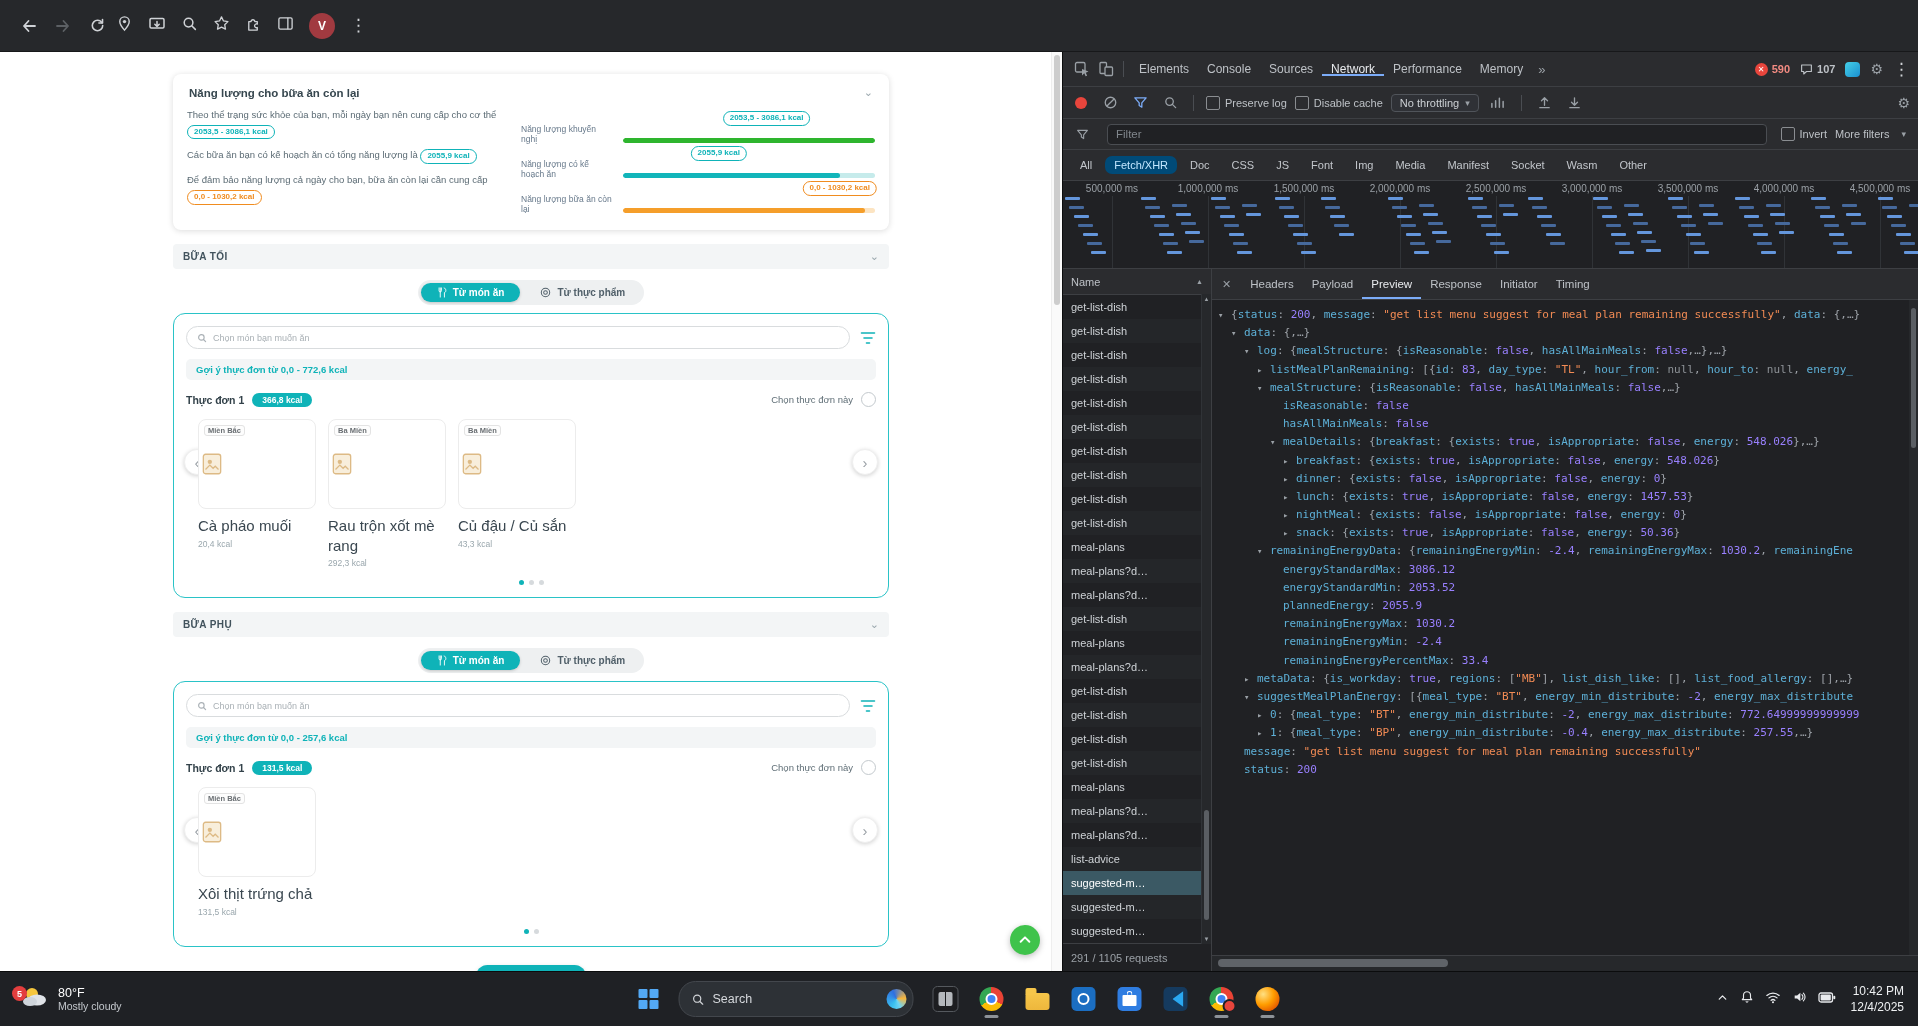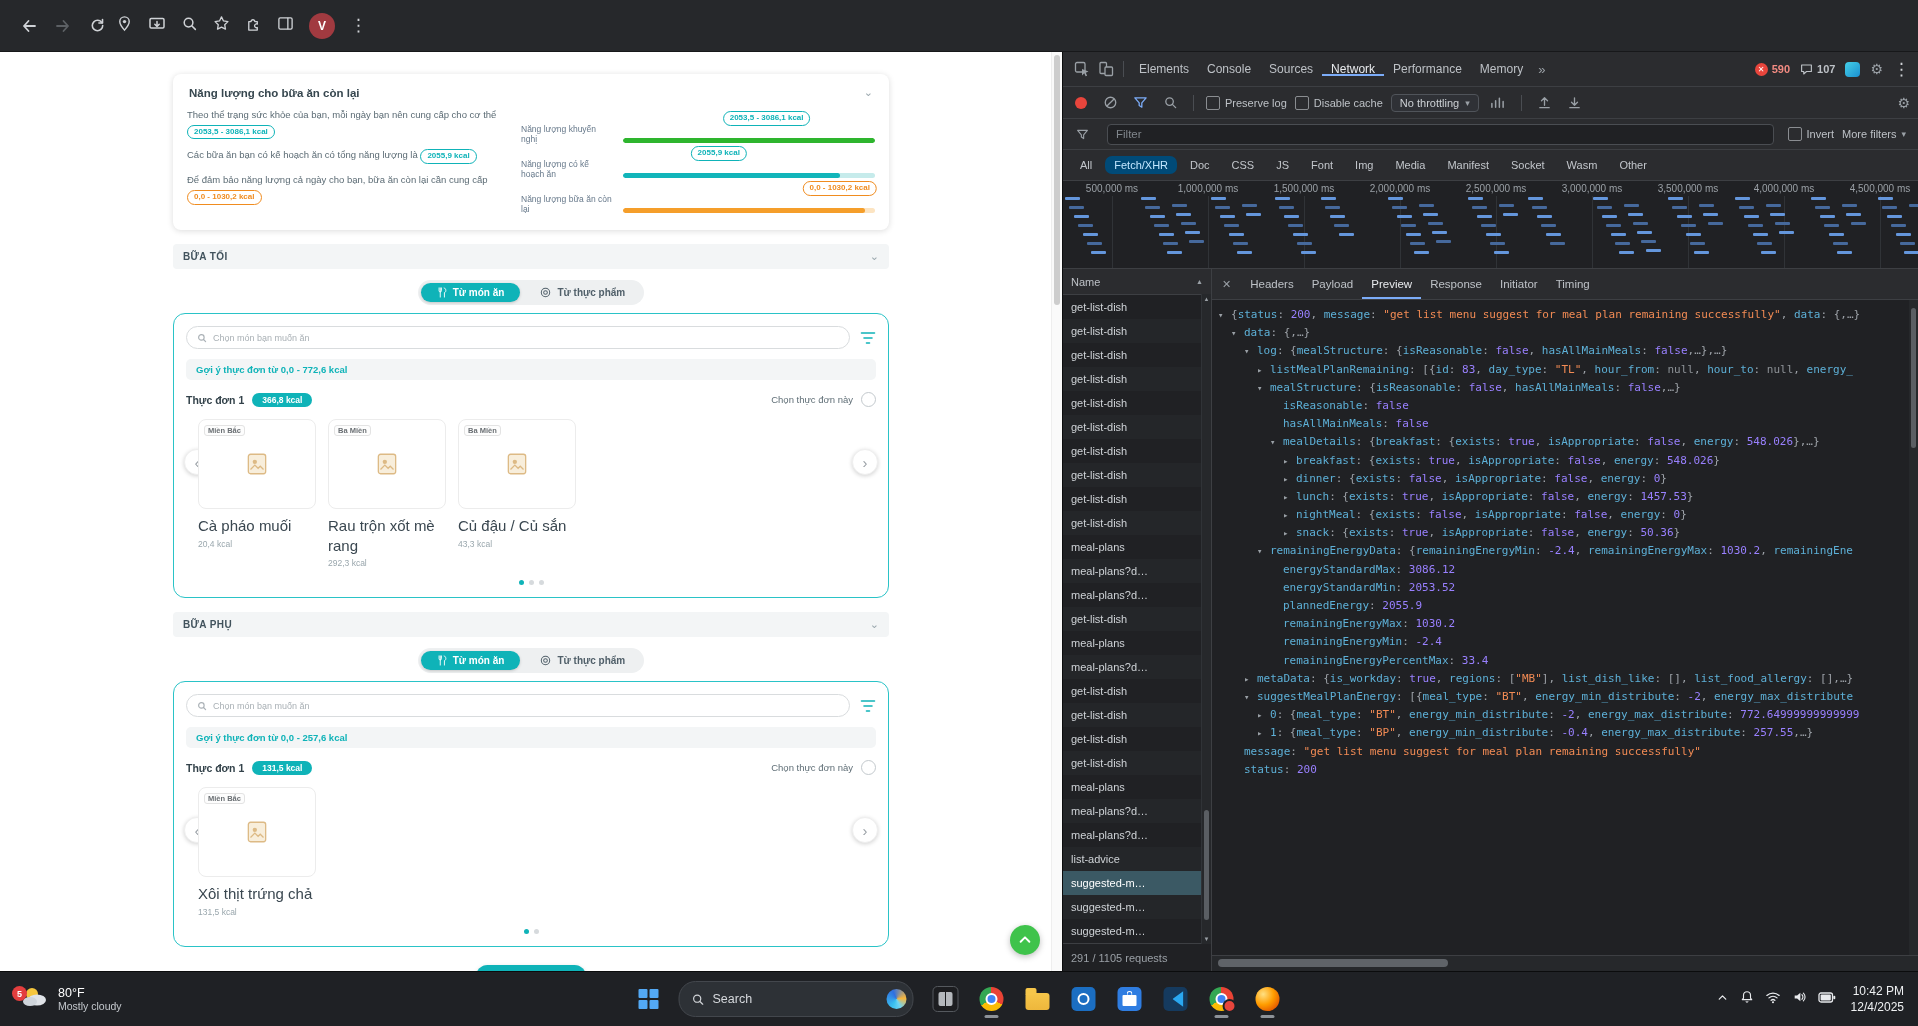--- a/index.html
+++ b/index.html
@@ -53,21 +53,21 @@
   .suggest-strip{margin-top:10px;background:#f3f5f6;border-radius:5px;padding:5px 10px;font-size:9.5px;font-weight:bold;color:var(--accent);}
   .menu-row{margin-top:12px;display:flex;align-items:center;gap:8px;}
   .menu-name{font-size:10.5px;font-weight:bold;color:#33424a;}
   .kcal-pill{background:var(--accent);color:#fff;font-size:8.5px;font-weight:bold;padding:2px 10px;border-radius:999px;}
   .menu-row .spacer{flex:1;}
   .choose-label{font-size:9.5px;color:#5f6e76;}
   .radio{width:13px;height:13px;border-radius:50%;border:1.5px solid #c3c9cd;background:#fff;}
   .carousel{margin-top:12px;position:relative;padding:0 12px;}
   .dish-row{display:flex;gap:12px;}
   .dish-card{width:118px;}
-  .dish-img{height:88px;border:1px solid #ececec;border-radius:8px;background:#fff;display:flex;align-items:center;justify-content:center;position:relative;}
+  .dish-img{height:88px;border:1px solid #ececec;border-radius:8px;background:#fff;display:flex;align-items:center;position:relative;}
   .region{position:absolute;top:5px;left:5px;font-size:7.5px;color:#6a6f73;border:1px solid #e3e3e3;padding:0 3px;border-radius:3px;background:#fdfdfd;font-weight:bold;}
   .dish-name{margin-top:7px;font-size:15px;color:#3a4750;line-height:1.3;}
   .dish-kcal{margin-top:3px;font-size:8.5px;color:#9aa7ad;}
   .car-arrow{position:absolute;top:30px;width:26px;height:26px;border-radius:50%;background:#fff;border:1px solid #efefef;box-shadow:0 1px 4px rgba(0,0,0,.18);color:#9aa0a6;font-size:15px;line-height:1;display:flex;align-items:center;justify-content:center;font-family:inherit;}
   .car-arrow.left{left:-2px;}
   .car-arrow.right{right:-2px;}
   .dots{margin-top:12px;display:flex;justify-content:center;gap:5px;}
   .dot{width:5px;height:5px;border-radius:50%;background:#d6dadd;}
   .dot.active{background:var(--accent);}
   .finish-btn{display:block;margin:18px auto 48px;background:var(--accent);color:#fff;border:none;border-radius:999px;padding:6px 22px;font-size:10px;font-weight:bold;box-shadow:0 2px 5px rgba(0,0,0,.18);font-family:inherit;}
@@ -94,21 +94,21 @@
   .dt-netbar{height:31px;}
   .rec{width:12px;height:12px;border-radius:50%;background:#e8453c;margin:0 4px;flex:0 0 auto;}
   .dt-check{display:flex;align-items:center;gap:5px;font-size:11px;color:#bdc1c6;white-space:nowrap;}
   .cb{width:12px;height:12px;border:1.5px solid #8a8d91;border-radius:2px;background:transparent;flex:0 0 auto;}
   .dt-select{display:flex;align-items:center;gap:6px;background:#2f3136;border:1px solid #50545a;border-radius:4px;padding:2px 8px;font-size:11px;color:#cdd1d5;white-space:nowrap;}
   .caret{font-size:9px;color:#9aa0a6;}
   .dt-netbar .spacer,.dt-filterbar .spacer{flex:1;}
   .dt-filterbar{height:30px;}
   .dt-filter-input{flex:1;height:19px;background:#202124;border:1px solid #4a4d52;border-radius:4px;display:flex;align-items:center;padding:0 8px;margin:0 6px;}
   .dt-filter-input .ph{font-size:11.5px;color:#80868c;}
-  .dt-morefilters{display:flex;align-items:center;gap:5px;font-size:11px;color:#bdc1c6;white-space:nowrap;padding-right:4px;}
+  .dt-morefilters{display:flex;align-items:center;gap:12px;font-size:11px;color:#bdc1c6;white-space:nowrap;padding-right:4px;}
   .dt-chipbar{height:30px;gap:4px;}
   .chip{font-size:11px;color:#c2c6cb;padding:3px 9px;border-radius:7px;white-space:nowrap;}
   .chip.active{background:#004a77;color:#c2e7ff;}
   .dt-overview{height:87px;position:relative;background:#202124;border-bottom:1px solid #3d3f43;overflow:hidden;flex:0 0 auto;}
   .tl-label{position:absolute;top:2px;transform:translateX(-50%);font-size:10px;color:#9aa0a6;white-space:nowrap;}
   .tl-grid{position:absolute;top:15px;bottom:0;width:1px;background:#303337;}
   .tl-bar{position:absolute;width:15px;height:3px;border-radius:1px;background:#6496dc;}
   .tl-bar.alt{background:#46699c;}
   .dt-main{flex:1;display:flex;min-height:0;}
   .dt-names{width:148px;flex:0 0 auto;border-right:1px solid #3d3f43;display:flex;flex-direction:column;position:relative;}

